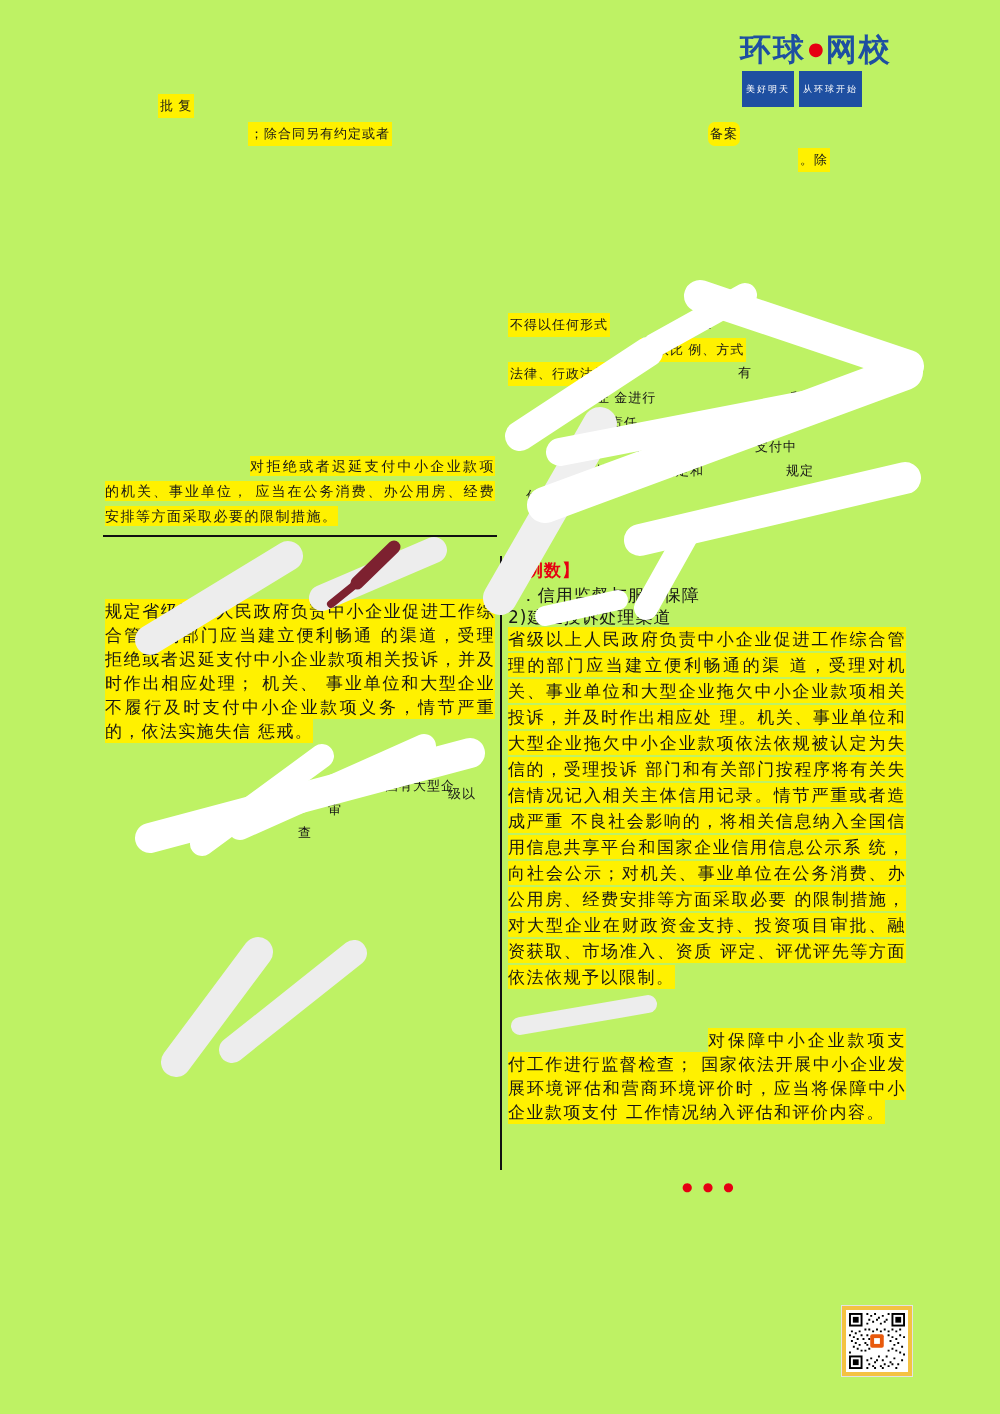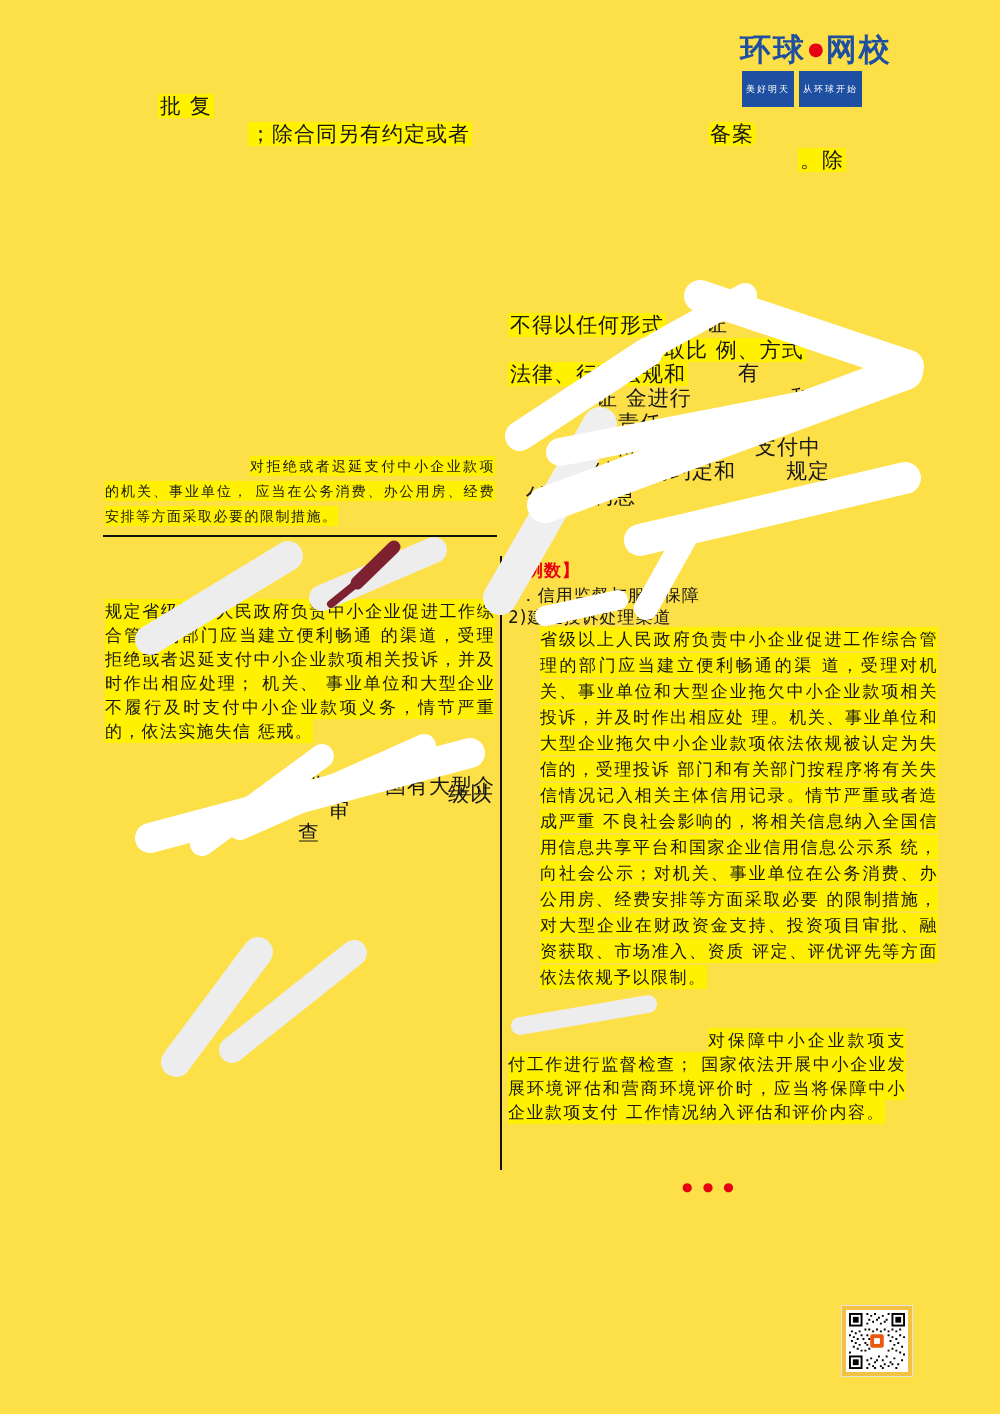--- a/index.html
+++ b/index.html
@@ -3,23 +3,23 @@
 <meta charset="utf-8">
 <style>
   :root{
     --highlight:#fff100;
     --brand:#1e4fa1;
     --accent:#e60012;
     --pen:#7d2130;
   }
   *{box-sizing:border-box;}
   body{margin:0;background:#ffffff;font-family:"DejaVu Sans","Liberation Sans",sans-serif;}
-  .page{position:relative;width:1000px;height:1414px;margin:0 auto;background:#fde047;overflow:hidden;}
+  .page{position:relative;width:1000px;height:1414px;margin:0 auto;background:#bef264;overflow:hidden;}
 
-  .frag{position:absolute;white-space:pre;color:#161616;font-size:21px;letter-spacing:1px;line-height:22px;z-index:2;}
+  .frag{position:absolute;white-space:pre;color:#161616;font-size:13px;letter-spacing:1px;line-height:22px;z-index:2;font-family:Liberation Serif, serif;}
   .hl{background:var(--highlight);}
   .frag.hl{padding:1px 2px;}
 
   .para{position:absolute;text-align:justify;color:#161616;z-index:2;}
   .para .hl{box-decoration-break:clone;-webkit-box-decoration-break:clone;padding:2px 0;}
 
   .red-tag{position:absolute;color:var(--accent);font-weight:bold;font-size:17px;letter-spacing:1px;z-index:2;}
   .blk-head{position:absolute;color:#161616;font-size:17px;letter-spacing:1px;z-index:2;white-space:pre;}
 
   .divider{position:absolute;background:#111111;z-index:1;}
@@ -83,21 +83,21 @@
   <div class="divider" style="left:500px;top:556px;width:2px;height:614px;"></div>
 
   <span class="red-tag" style="left:508px;top:559px;">【例数】</span>
   <span class="blk-head" style="left:508px;top:584px;">4．信用监督与服务保障</span>
   <span class="blk-head" style="left:508px;top:606px;">2)建立投诉处理渠道</span>
 
   <div class="para" style="left:105px;top:599px;width:390px;font-size:17px;line-height:24px;letter-spacing:1.3px;">
     <span class="hl">规定省级以上人民政府负责中小企业促进工作综合管理的部门应当建立便利畅通 的渠道，受理拒绝或者迟延支付中小企业款项相关投诉，并及时作出相应处理； 机关、 事业单位和大型企业不履行及时支付中小企业款项义务，情节严重的，依法实施失信 惩戒。</span>
   </div>
 
-  <div class="para" style="left:508px;top:626px;width:398px;font-size:17px;line-height:26px;letter-spacing:1.5px;margin-left:32px;">
+  <div class="para" style="left:508px;top:626px;width:398px;font-size:17px;line-height:26px;letter-spacing:1.5px;">
     <span class="hl">省级以上人民政府负责中小企业促进工作综合管理的部门应当建立便利畅通的渠 道，受理对机关、事业单位和大型企业拖欠中小企业款项相关投诉，并及时作出相应处 理。机关、事业单位和大型企业拖欠中小企业款项依法依规被认定为失信的，受理投诉 部门和有关部门按程序将有关失信情况记入相关主体信用记录。情节严重或者造成严重 不良社会影响的，将相关信息纳入全国信用信息共享平台和国家企业信用信息公示系 统，向社会公示；对机关、事业单位在公务消费、办公用房、经费安排等方面采取必要 的限制措施，对大型企业在财政资金支持、投资项目审批、融资获取、市场准入、资质 评定、评优评先等方面依法依规予以限制。</span>
   </div>
 
   <span class="frag" style="left:283px;top:775px;">事业</span>
   <span class="frag" style="left:385px;top:775px;">国有大型企</span>
   <span class="frag" style="left:328px;top:799px;">审</span>
   <span class="frag" style="left:448px;top:783px;">级以</span>
   <span class="frag" style="left:298px;top:822px;">查</span>
 
 

